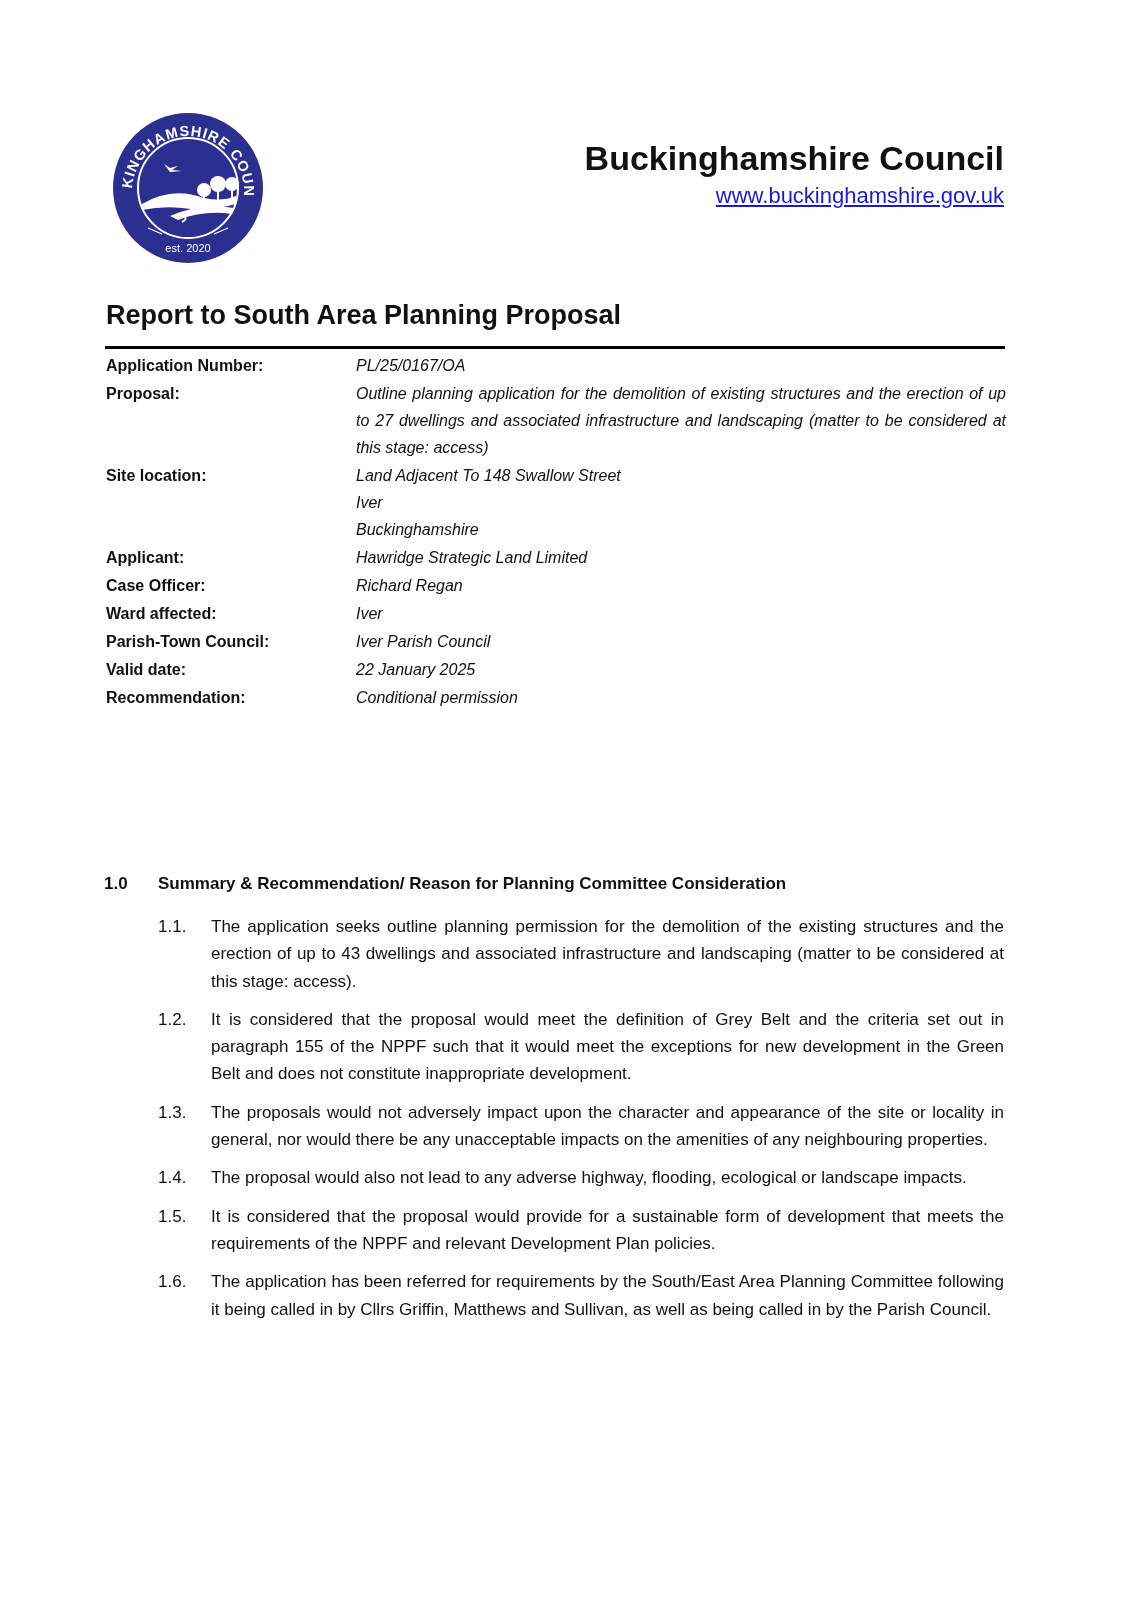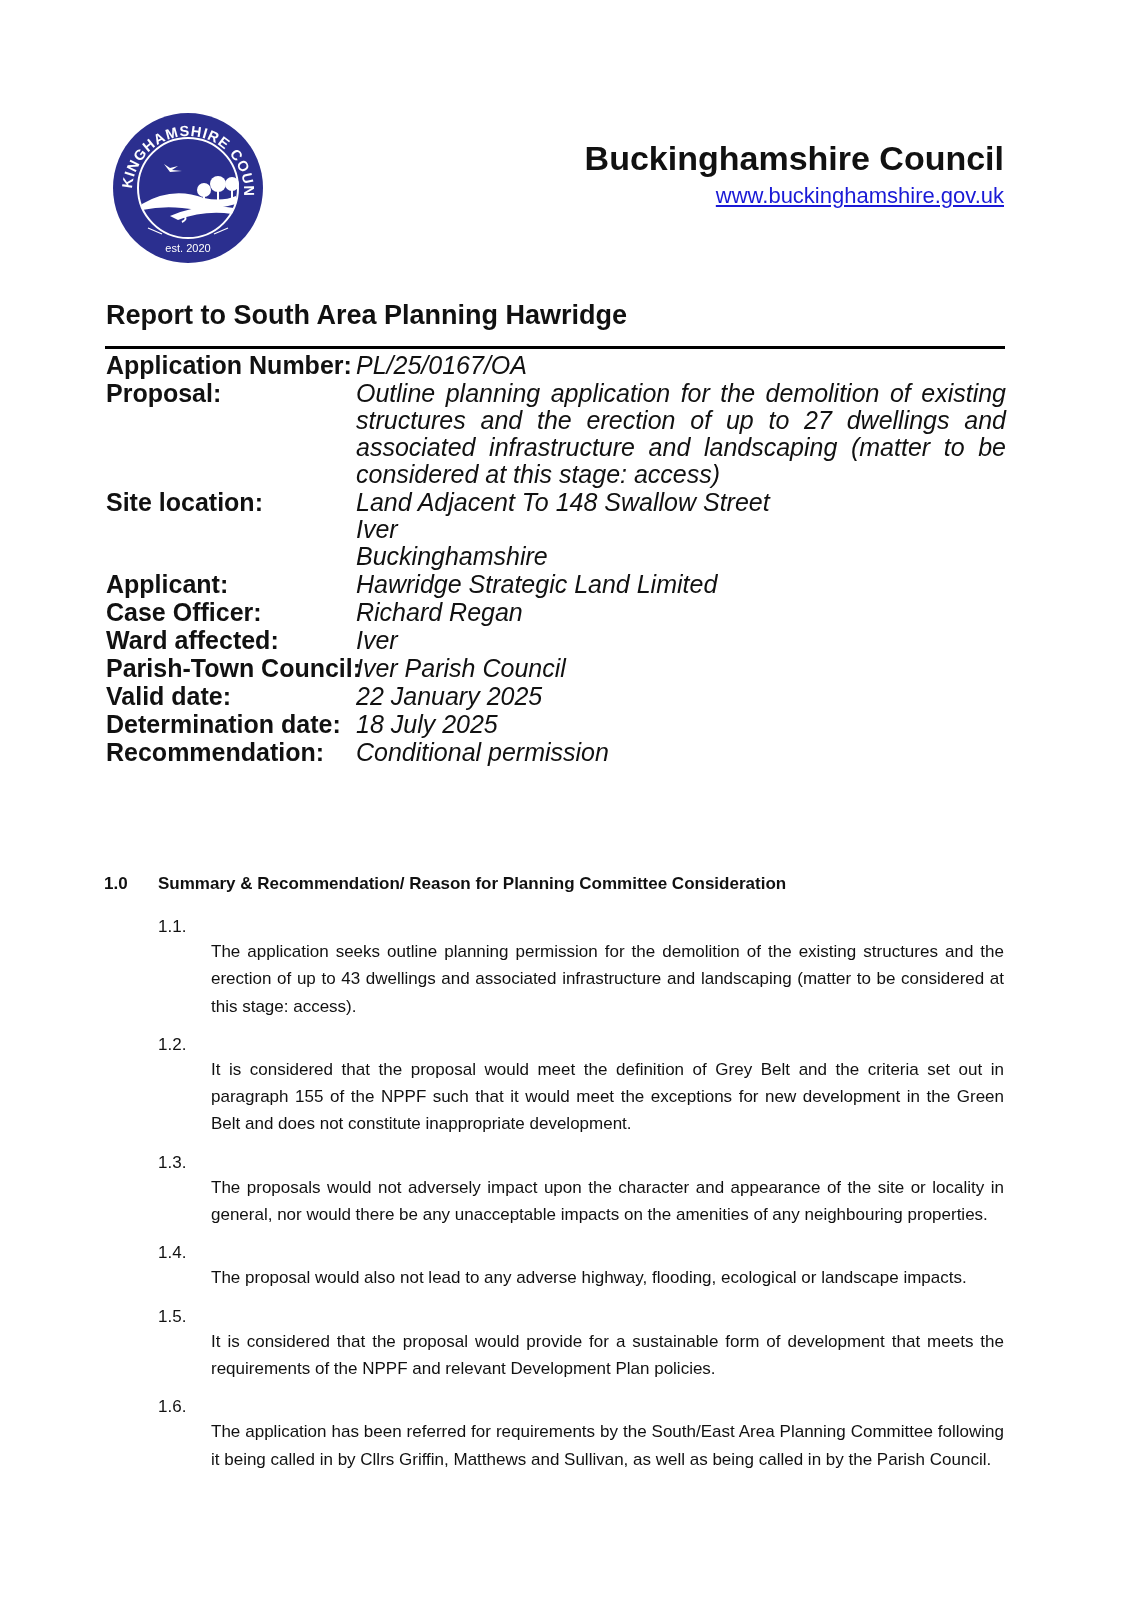--- a/index.html
+++ b/index.html
@@ -27,40 +27,40 @@
       position: absolute; left: 106px; top: 298px;
       font-size: 27px; font-weight: bold; line-height: 34px; margin: 0;
       white-space: nowrap;
     }
     .rule {
       position: absolute; left: 105px; top: 346px; width: 900px; height: 3px;
       background: #000;
     }
     .details {
       position: absolute; left: 106px; top: 350px; width: 900px;
-      font-size: 25px; line-height: 27px;
+      font-size: 16px; line-height: 27px;
     }
     .row { display: flex; margin-top: 1px; }
     .row:first-child { margin-top: 2px; }
     .row .label { width: 250px; font-weight: bold; flex: none; white-space: nowrap; }
     .row .value { flex: 1; text-align: justify; }
     .row .value .line { display: block; font-style: italic; }
 
     .section-head {
       position: absolute; left: 104px; top: 870px; width: 900px;
       font-size: 17px; font-weight: bold; line-height: 27px; display: flex;
     }
     .section-head .num { width: 54px; flex: none; }
     .paras {
       position: absolute; left: 158px; top: 913px; width: 846px;
       font-size: 17px; line-height: 27.3px;
     }
     .para { display: flex; margin-bottom: 11px; }
     .para .pnum { width: 53px; flex: none; }
-    .para .ptext { flex: 1; text-align: justify; margin-top: 25px; }
+    .para .ptext { flex: 1; text-align: justify; }
   </style>
 </head>
 <body>
 
 <div class="logo">
   <svg width="152" height="152" viewBox="0 0 152 152">
     <defs>
       <path id="ringPath" d="M 20 80 A 56 56 0 1 1 132 80"></path>
     </defs>
     <circle cx="76" cy="76" r="75" fill="#2b2f8f"></circle>
@@ -86,21 +86,21 @@
     <line x1="102" y1="122" x2="116" y2="116" stroke="#ffffff" stroke-width="1.2"></line>
     <text x="76" y="140" text-anchor="middle" font-family="Liberation Sans, sans-serif" font-size="11" fill="#ffffff">est. 2020</text>
   </svg>
 </div>
 
 <div class="brand">
   <div class="brand-title">Buckinghamshire Council</div>
   <a class="brand-url">www.buckinghamshire.gov.uk</a>
 </div>
 
-<h1 class="report-title">Report to South Area Planning Hawridge</h1>
+<h1 class="report-title">Report to South Area Planning Proposal</h1>
 <div class="rule"></div>
 
 <div class="details">
   <div class="row">
     <div class="label">Application Number:</div>
     <div class="value">
       <span class="line">PL/25/0167/OA</span>
     </div>
   </div>
   <div class="row">
@@ -141,26 +141,20 @@
       <span class="line">Iver Parish Council</span>
     </div>
   </div>
   <div class="row">
     <div class="label">Valid date:</div>
     <div class="value">
       <span class="line">22 January 2025</span>
     </div>
   </div>
   <div class="row">
-    <div class="label">Determination date:</div>
-    <div class="value">
-      <span class="line">18 July 2025</span>
-    </div>
-  </div>
-  <div class="row">
     <div class="label">Recommendation:</div>
     <div class="value">
       <span class="line">Conditional permission</span>
     </div>
   </div>
 </div>
 
 <div class="section-head">
   <span class="num">1.0</span>
   <span>Summary &amp; Recommendation/ Reason for Planning Committee Consideration</span>

